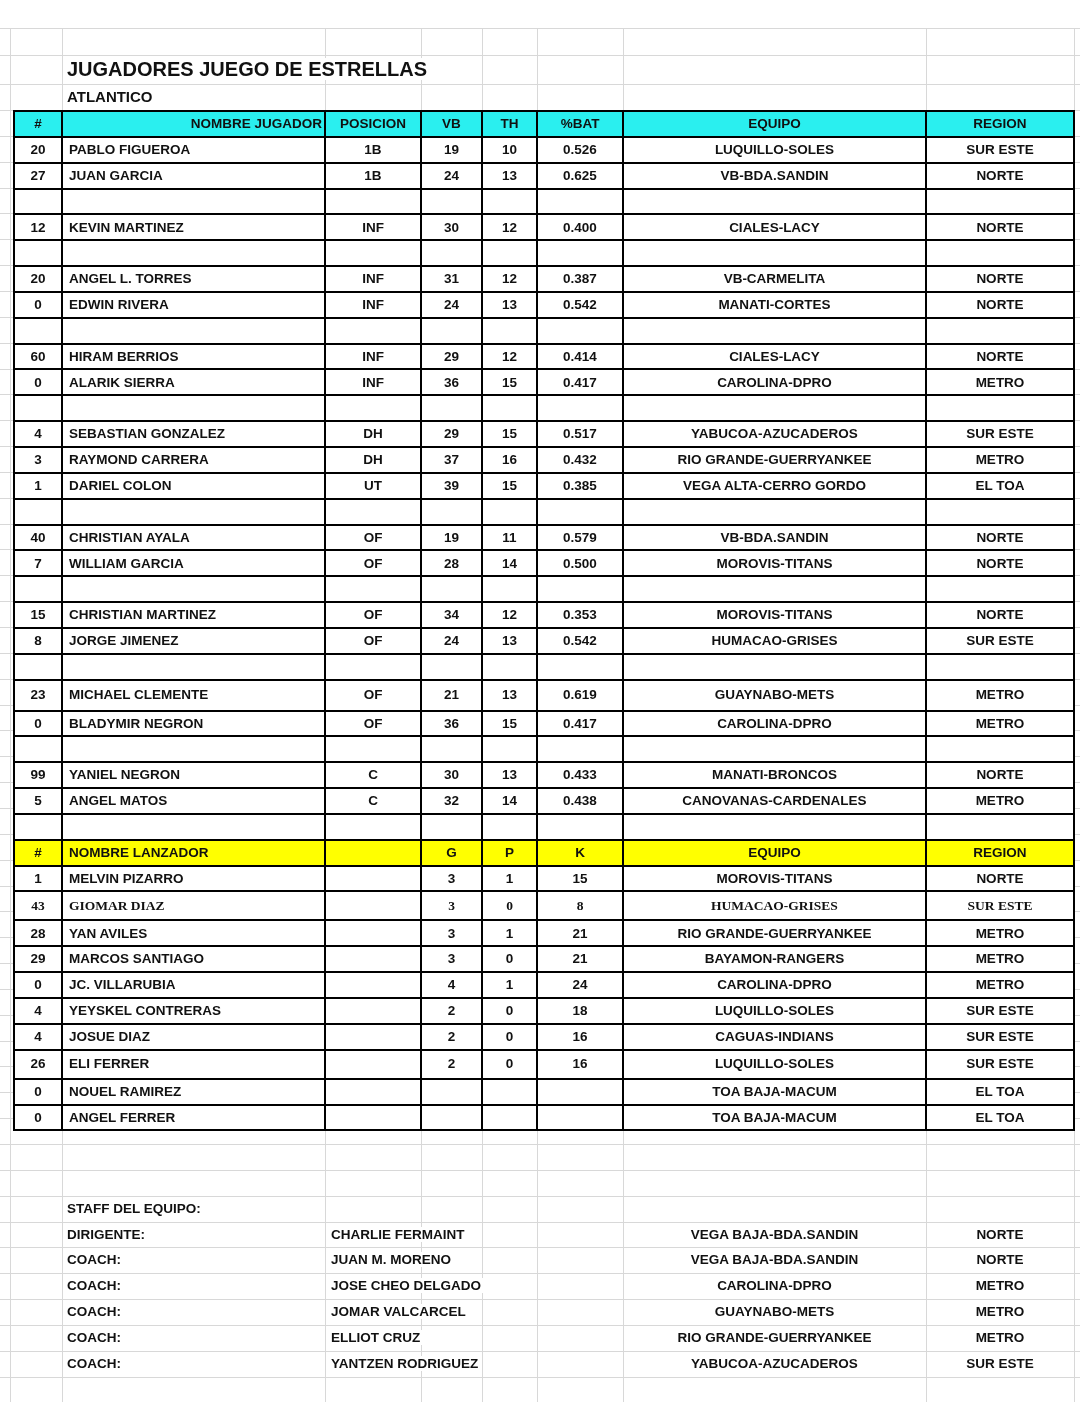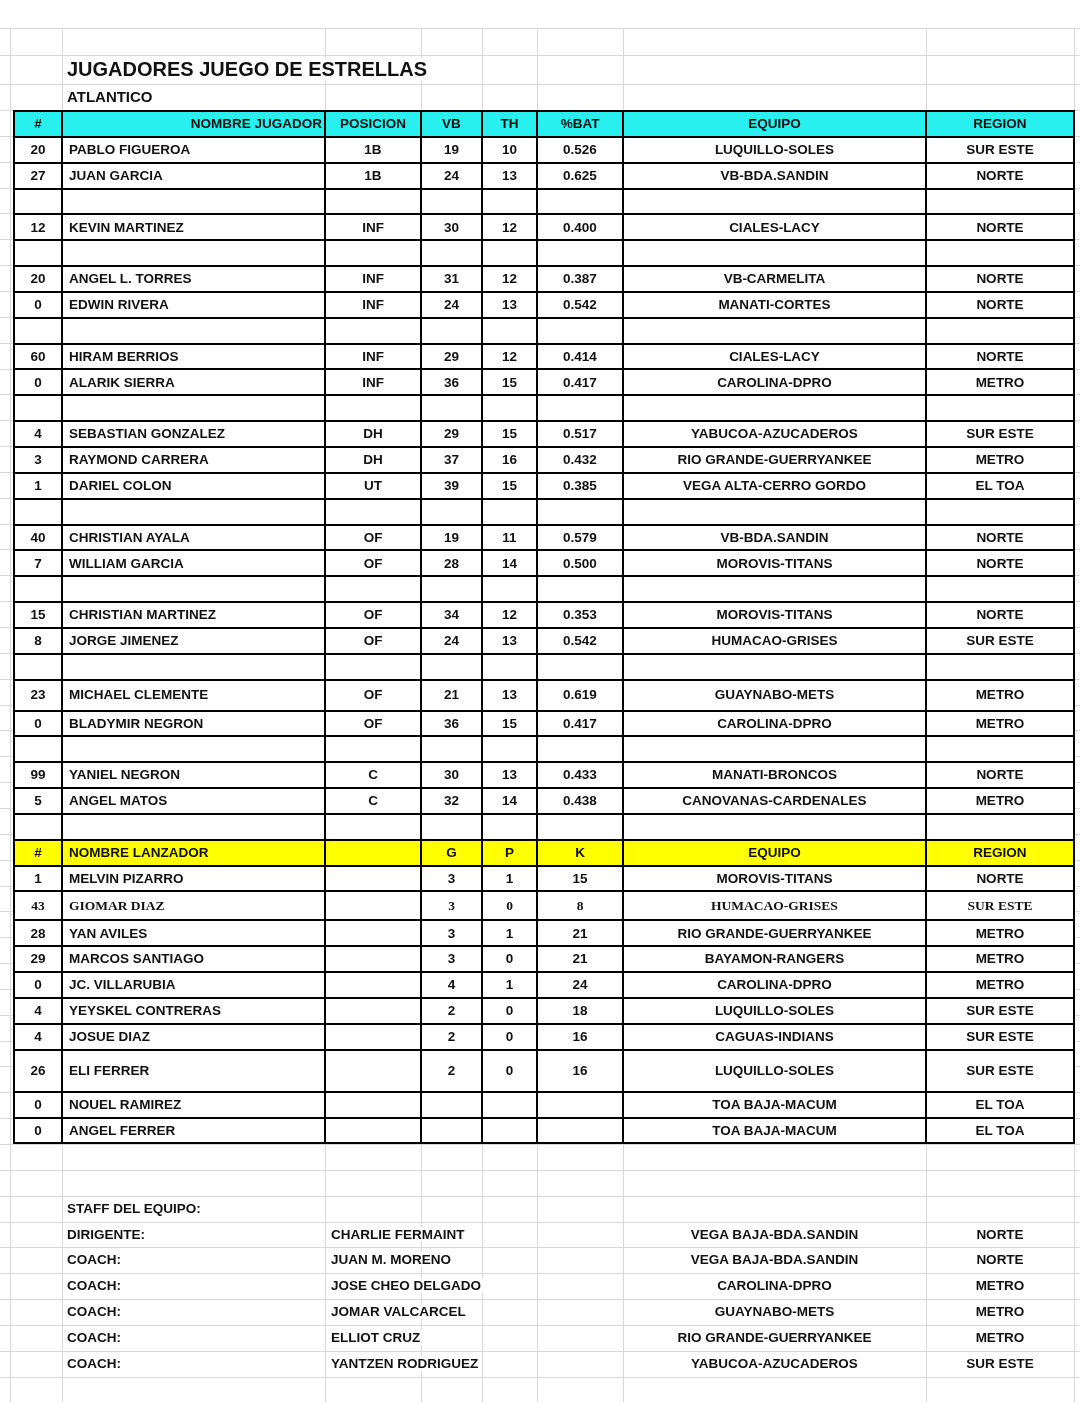--- a/index.html
+++ b/index.html
@@ -470,21 +470,21 @@
         <tr style="height: 25.85px;">
           <td>4</td>
           <td class="name">JOSUE DIAZ</td>
           <td></td>
           <td>2</td>
           <td>0</td>
           <td>16</td>
           <td>CAGUAS-INDIANS</td>
           <td>SUR ESTE</td>
         </tr>
-        <tr style="height: 42px; margin-left: 45px;">
+        <tr style="height: 29px; margin-left: 45px;">
           <td>26</td>
           <td class="name">ELI FERRER</td>
           <td></td>
           <td>2</td>
           <td>0</td>
           <td>16</td>
           <td>LUQUILLO-SOLES</td>
           <td>SUR ESTE</td>
         </tr>
         <tr style="height: 25.85px;">

